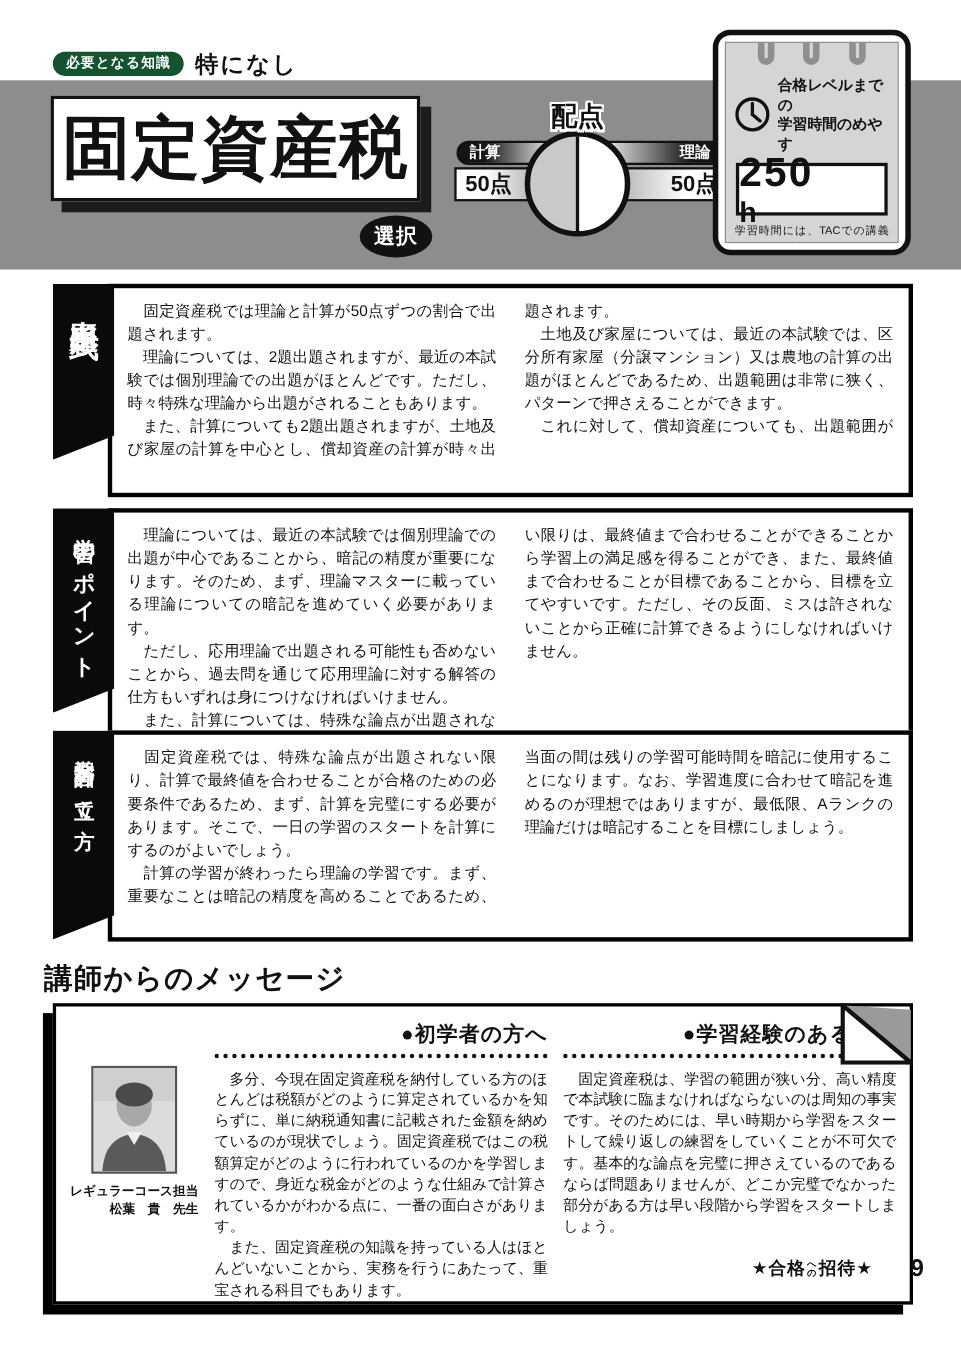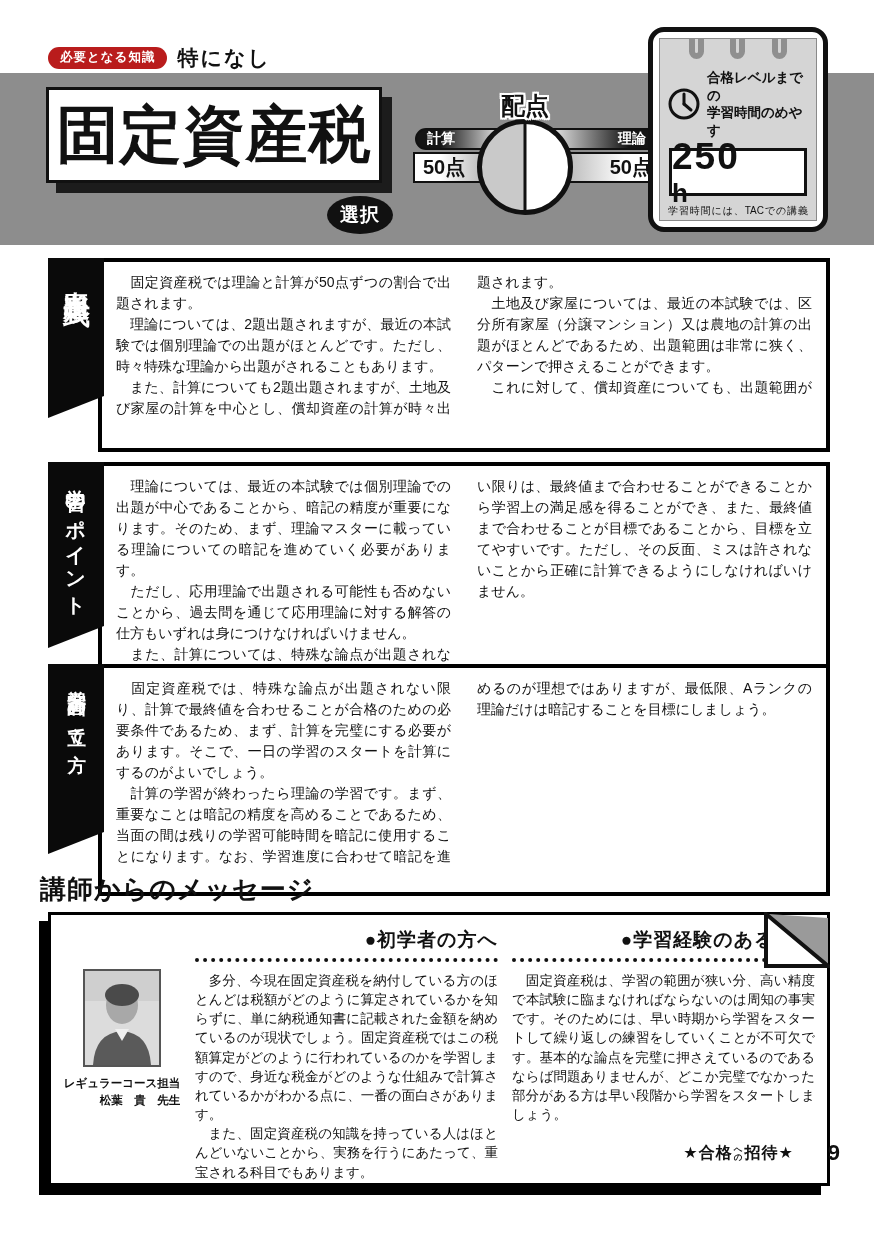--- a/index.html
+++ b/index.html
@@ -7,21 +7,21 @@
   body {
     width:874px; height:1236px;
     font-family:"Liberation Sans","DejaVu Sans",sans-serif;
     color:#111; position:relative; overflow:hidden;
   }
   .page { position:relative; width:874px; height:1236px; background:#fff; }
 
   
   .kicker-row { position:absolute; top:44px; left:48px; display:flex; align-items:center; gap:10px; }
   .kicker-badge {
-    background:#b91c1c; color:#fff; border-radius:11px; padding:2px 12px 3px;
+    background:#14532d; color:#fff; border-radius:11px; padding:2px 12px 3px;
     font-size:12.5px; font-weight:bold; letter-spacing:1px;text-align:right;
   }
   .kicker-value { font-size:21px; font-weight:bold; letter-spacing:2px; }
 
   
   .banner { position:absolute; top:73px; left:0; width:874px; height:172px; background:#8d8d8d; }
   .title-box {
     position:absolute; left:46px; top:87px; width:336px; height:96px;
     background:#fff; border:3px solid #111; box-shadow:10px 10px 0 #1c1c1c;
     display:flex; align-items:center; justify-content:center; z-index:3;
@@ -91,21 +91,21 @@
     position:absolute; left:0; top:0; width:56px; background:#0a0a0a; z-index:2;
     display:flex; justify-content:center; padding-top:12px;
     clip-path:polygon(0 0,100% 0,100% calc(100% - 22px),0 100%);
   }
   .section-label span {
     writing-mode:vertical-rl; text-orientation:upright;
     color:#fff; font-weight:bold; letter-spacing:3px; line-height:1;
   }
   .sec-1 { top:258px; } .sec-1 .section-box { height:194px; } .sec-1 .section-label { height:160px; } .sec-1 .section-label span { font-size:27px; }
   .sec-2 { top:462px; } .sec-2 .section-box { height:229px; } .sec-2 .section-label { height:186px; } .sec-2 .section-label span { font-size:20px; }
-  .sec-3 { top:664px; } .sec-3 .section-box { height:232px; } .sec-3 .section-label { height:190px; } .sec-3 .section-label span { font-size:18.5px; }
+  .sec-3 { top:664px; } .sec-3 .section-box { height:192px; } .sec-3 .section-label { height:190px; } .sec-3 .section-label span { font-size:18.5px; }
 
   
   .msg-heading { position:absolute; left:40px; top:872px; font-size:26px; font-weight:bold; letter-spacing:1px; }
   .msg-box {
     position:absolute; left:48px; top:912px; width:782px; height:274px;
     background:#fff; border:3px solid #000; box-shadow:-9px 9px 0 #000;
     padding:10px 12px; display:flex; gap:14px;
   }
   .msg-rail { flex:0 0 118px; display:flex; flex-direction:column; align-items:center; padding-top:44px; }
   .photo-frame { width:78px; height:98px; border:2px solid #555; background:#e9e9e9; overflow:hidden; }

